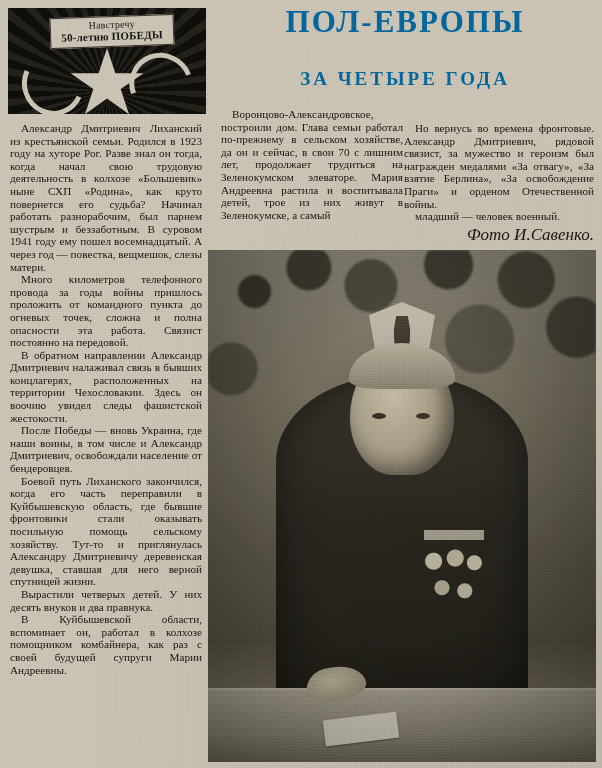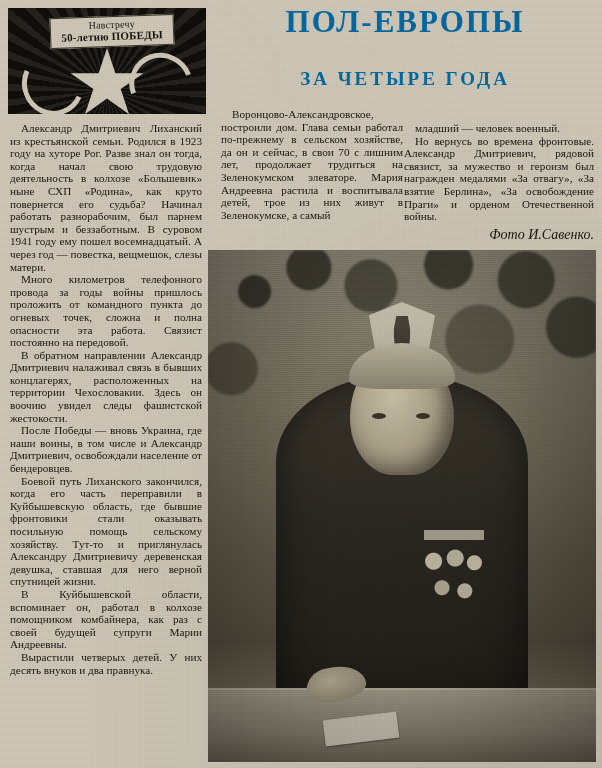--- a/index.html
+++ b/index.html
@@ -136,21 +136,21 @@
     text-indent: 11px;
   }
   #col1 { left: 10px;  top: 122px; width: 192px; }
   #col2 { left: 211px; top: 108px; width: 182px; margin-left: 10px; }
   #col3 { left: 404px; top: 122px; width: 190px; }
 
   #byline {
     margin-top: 6px;
     text-align: right;
     font-style: italic;
-    font-size: 14px;
+    font-size: 17px;
   }
 
   
   #photo {
     position: absolute;
     left: 208px;
     top: 250px;
     width: 388px;
     height: 512px;
     overflow: hidden;
@@ -310,31 +310,31 @@
     <div class="h1">ПОЛ-ЕВРОПЫ</div>
     <div class="h2">ЗА ЧЕТЫРЕ ГОДА</div>
   </div>
 
   <div id="col1" class="col">
     <p>Александр Дмитриевич Лиханский из крестьянской семьи. Родился в 1923 году на хуторе Рог. Разве знал он тогда, когда начал свою трудовую деятельность в колхозе «Большевик» ныне СХП «Родина», как круто повернется его судьба? Начинал работать разнорабочим, был парнем шустрым и беззаботным. В суровом 1941 году ему пошел восемнадцатый. А через год — повестка, вещмешок, слезы матери.</p>
     <p>Много километров телефонного провода за годы войны пришлось проложить от командного пункта до огневых точек, сложна и полна опасности эта работа. Связист постоянно на передовой.</p>
     <p>В обратном направлении Александр Дмитриевич налаживал связь в бывших концлагерях, расположенных на территории Чехословакии. Здесь он воочию увидел следы фашистской жестокости.</p>
     <p>После Победы — вновь Украина, где наши воины, в том числе и Александр Дмитриевич, освобождали население от бендеровцев.</p>
     <p>Боевой путь Лиханского закончился, когда его часть переправили в Куйбышевскую область, где бывшие фронтовики стали оказывать посильную помощь сельскому хозяйству. Тут-то и приглянулась Александру Дмитриевичу деревенская девушка, ставшая для него верной спутницей жизни.</p>
+    <p>Вырастили четверых детей. У них десять внуков и два правнука.</p>
     <p>В Куйбышевской области, вспоминает он, работал в колхозе помощником комбайнера, как раз с своей будущей супруги Марии Андреевны.</p>
-    <p>Вырастили четверых детей. У них десять внуков и два правнука.</p>
   </div>
 
   <div id="col2" class="col">
     <p>Воронцово-Александровское, построили дом. Глава семьи работал по-прежнему в сельском хозяйстве, да он и сейчас, в свои 70 с лишним лет, продолжает трудиться на Зеленокумском элеваторе. Мария Андреевна растила и воспитывала детей, трое из них живут в Зеленокумске, а самый</p>
   </div>
 
   <div id="col3" class="col">
+    <p>Но вернусь во времена фронтовые. Александр Дмитриевич, рядовой связист, за мужество и героизм был награжден медалями «За отвагу», «За взятие Берлина», «За освобождение Праги» и орденом Отечественной войны.</p>
     <p>младший — человек военный.</p>
-    <p>Но вернусь во времена фронтовые. Александр Дмитриевич, рядовой связист, за мужество и героизм был награжден медалями «За отвагу», «За взятие Берлина», «За освобождение Праги» и орденом Отечественной войны.</p>
     <div id="byline">Фото И.Савенко.</div>
   </div>
 
   <div id="photo">
     <div class="sky"></div>
     <div class="foliage"></div>
     <div class="ground"></div>
     <div class="torso"></div>
     <div class="shirt"></div>
     <div class="tie"></div>

